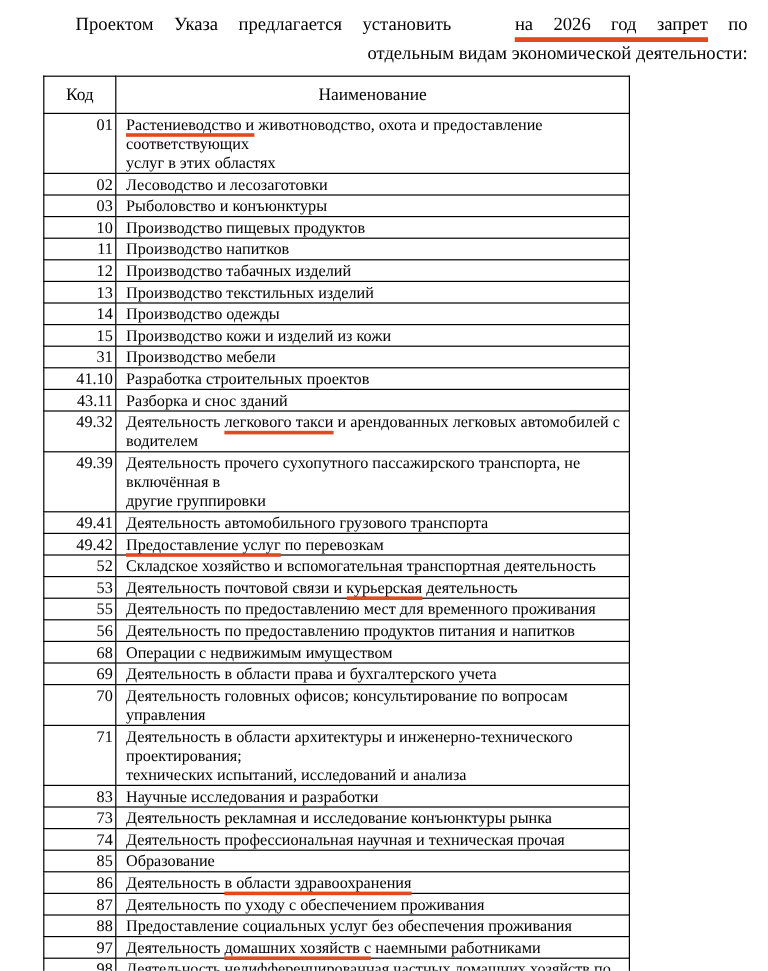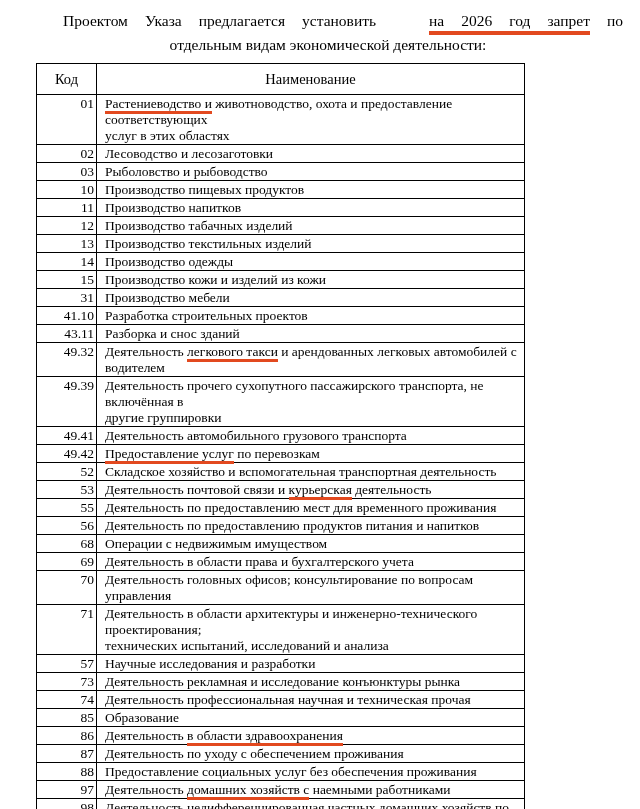--- a/index.html
+++ b/index.html
@@ -9,21 +9,21 @@
     overflow:hidden;
   }
   .title{
     margin:9px 17px 7px 33px;
     font-size:15.5px;line-height:23.5px;
   }
   .title-line1{
     text-align:justify;text-align-last:justify;
     text-indent:30px;
   }
-  .title-line2{text-align:center;}
+  .title-line2{text-align:right;}
   .u{border-bottom:3px solid #e2491f;}
   .title .u{border-bottom-width:4px;padding-bottom:2px;margin-left:36px;}
   table.activity{
     border-collapse:collapse;
     margin-left:36px;
     width:489px;
     table-layout:fixed;
   }
   table.activity th, table.activity td{
     border:1px solid #000;
@@ -72,21 +72,21 @@
         <td class="code">01</td>
         <td class="name"><span class="u">Растениеводство и</span><span> животноводство, охота и предоставление соответствующих
 услуг в этих областях</span></td>
       </tr>
       <tr>
         <td class="code">02</td>
         <td class="name"><span>Лесоводство и лесозаготовки</span></td>
       </tr>
       <tr>
         <td class="code">03</td>
-        <td class="name"><span>Рыболовство и рыбоводство</span></td>
+        <td class="name"><span>Рыболовство и конъюнктуры</span></td>
       </tr>
       <tr>
         <td class="code">10</td>
         <td class="name"><span>Производство пищевых продуктов</span></td>
       </tr>
       <tr>
         <td class="code">11</td>
         <td class="name"><span>Производство напитков</span></td>
       </tr>
       <tr>
@@ -162,21 +162,21 @@
       <tr>
         <td class="code">70</td>
         <td class="name"><span>Деятельность головных офисов; консультирование по вопросам управления</span></td>
       </tr>
       <tr>
         <td class="code">71</td>
         <td class="name"><span>Деятельность в области архитектуры и инженерно-технического проектирования;
 технических испытаний, исследований и анализа</span></td>
       </tr>
       <tr>
-        <td class="code">57</td>
+        <td class="code">83</td>
         <td class="name"><span>Научные исследования и разработки</span></td>
       </tr>
       <tr>
         <td class="code">73</td>
         <td class="name"><span>Деятельность рекламная и исследование конъюнктуры рынка</span></td>
       </tr>
       <tr>
         <td class="code">74</td>
         <td class="name"><span>Деятельность профессиональная научная и техническая прочая</span></td>
       </tr>

